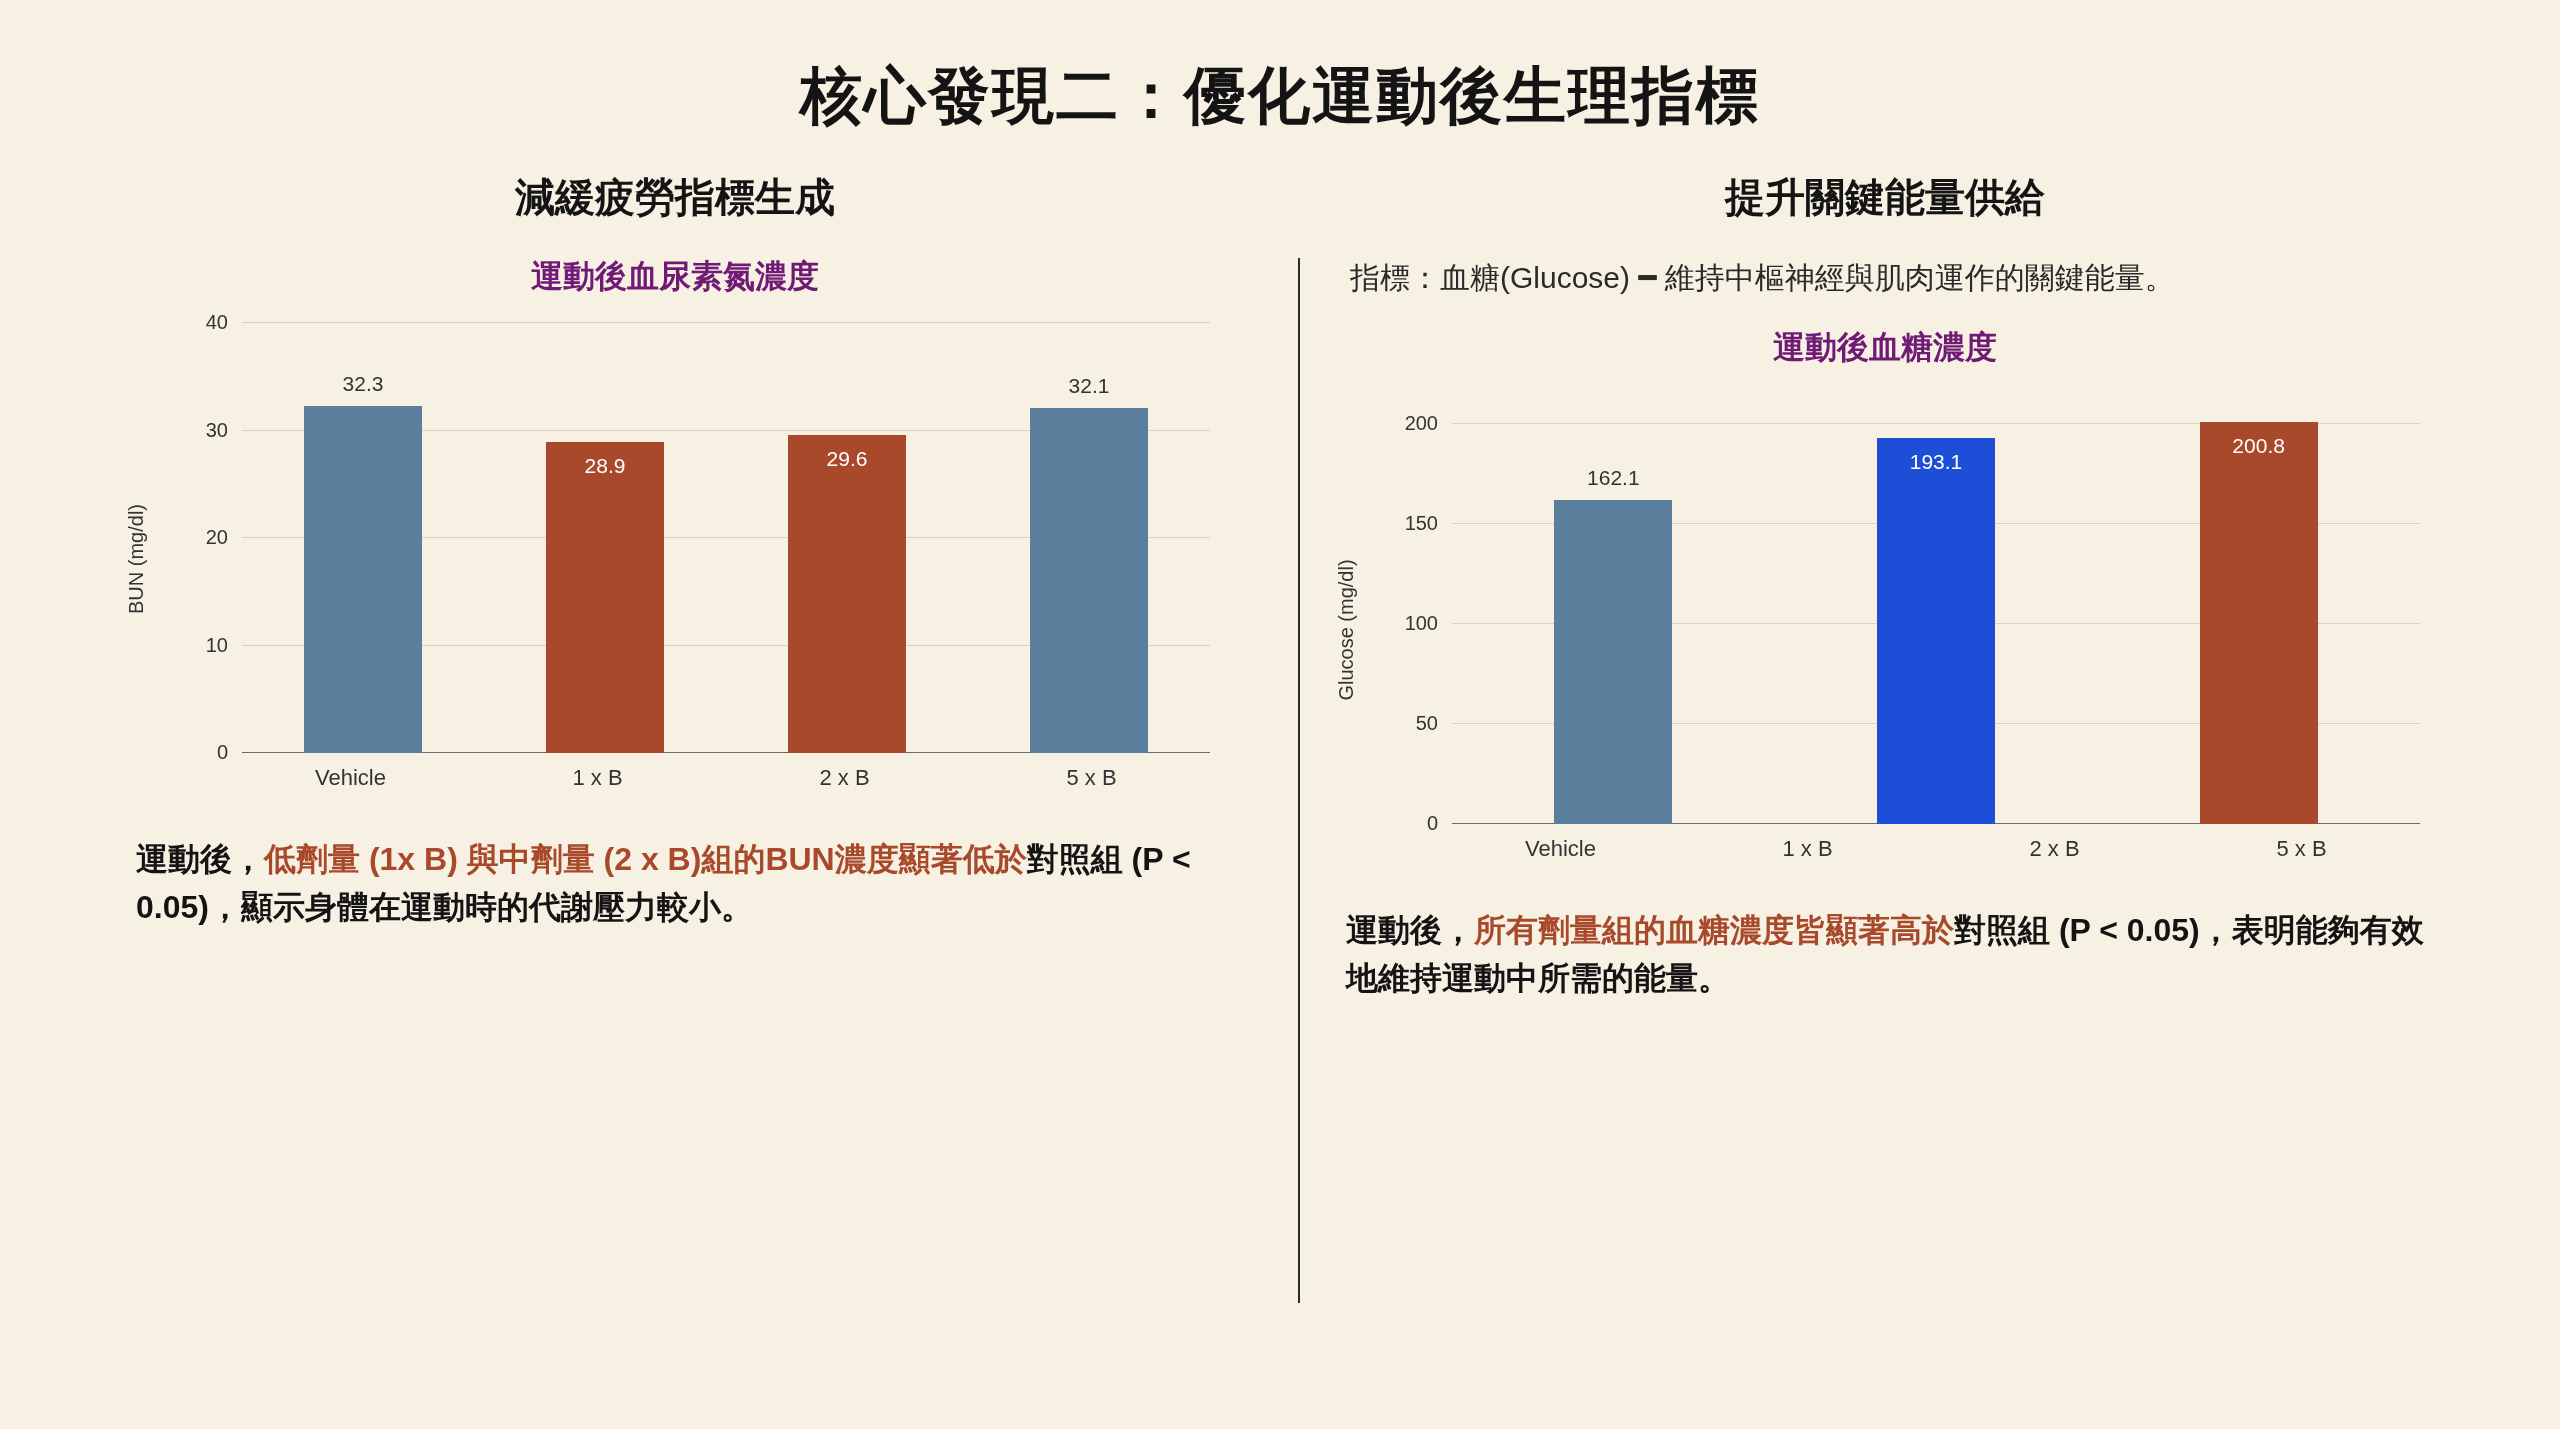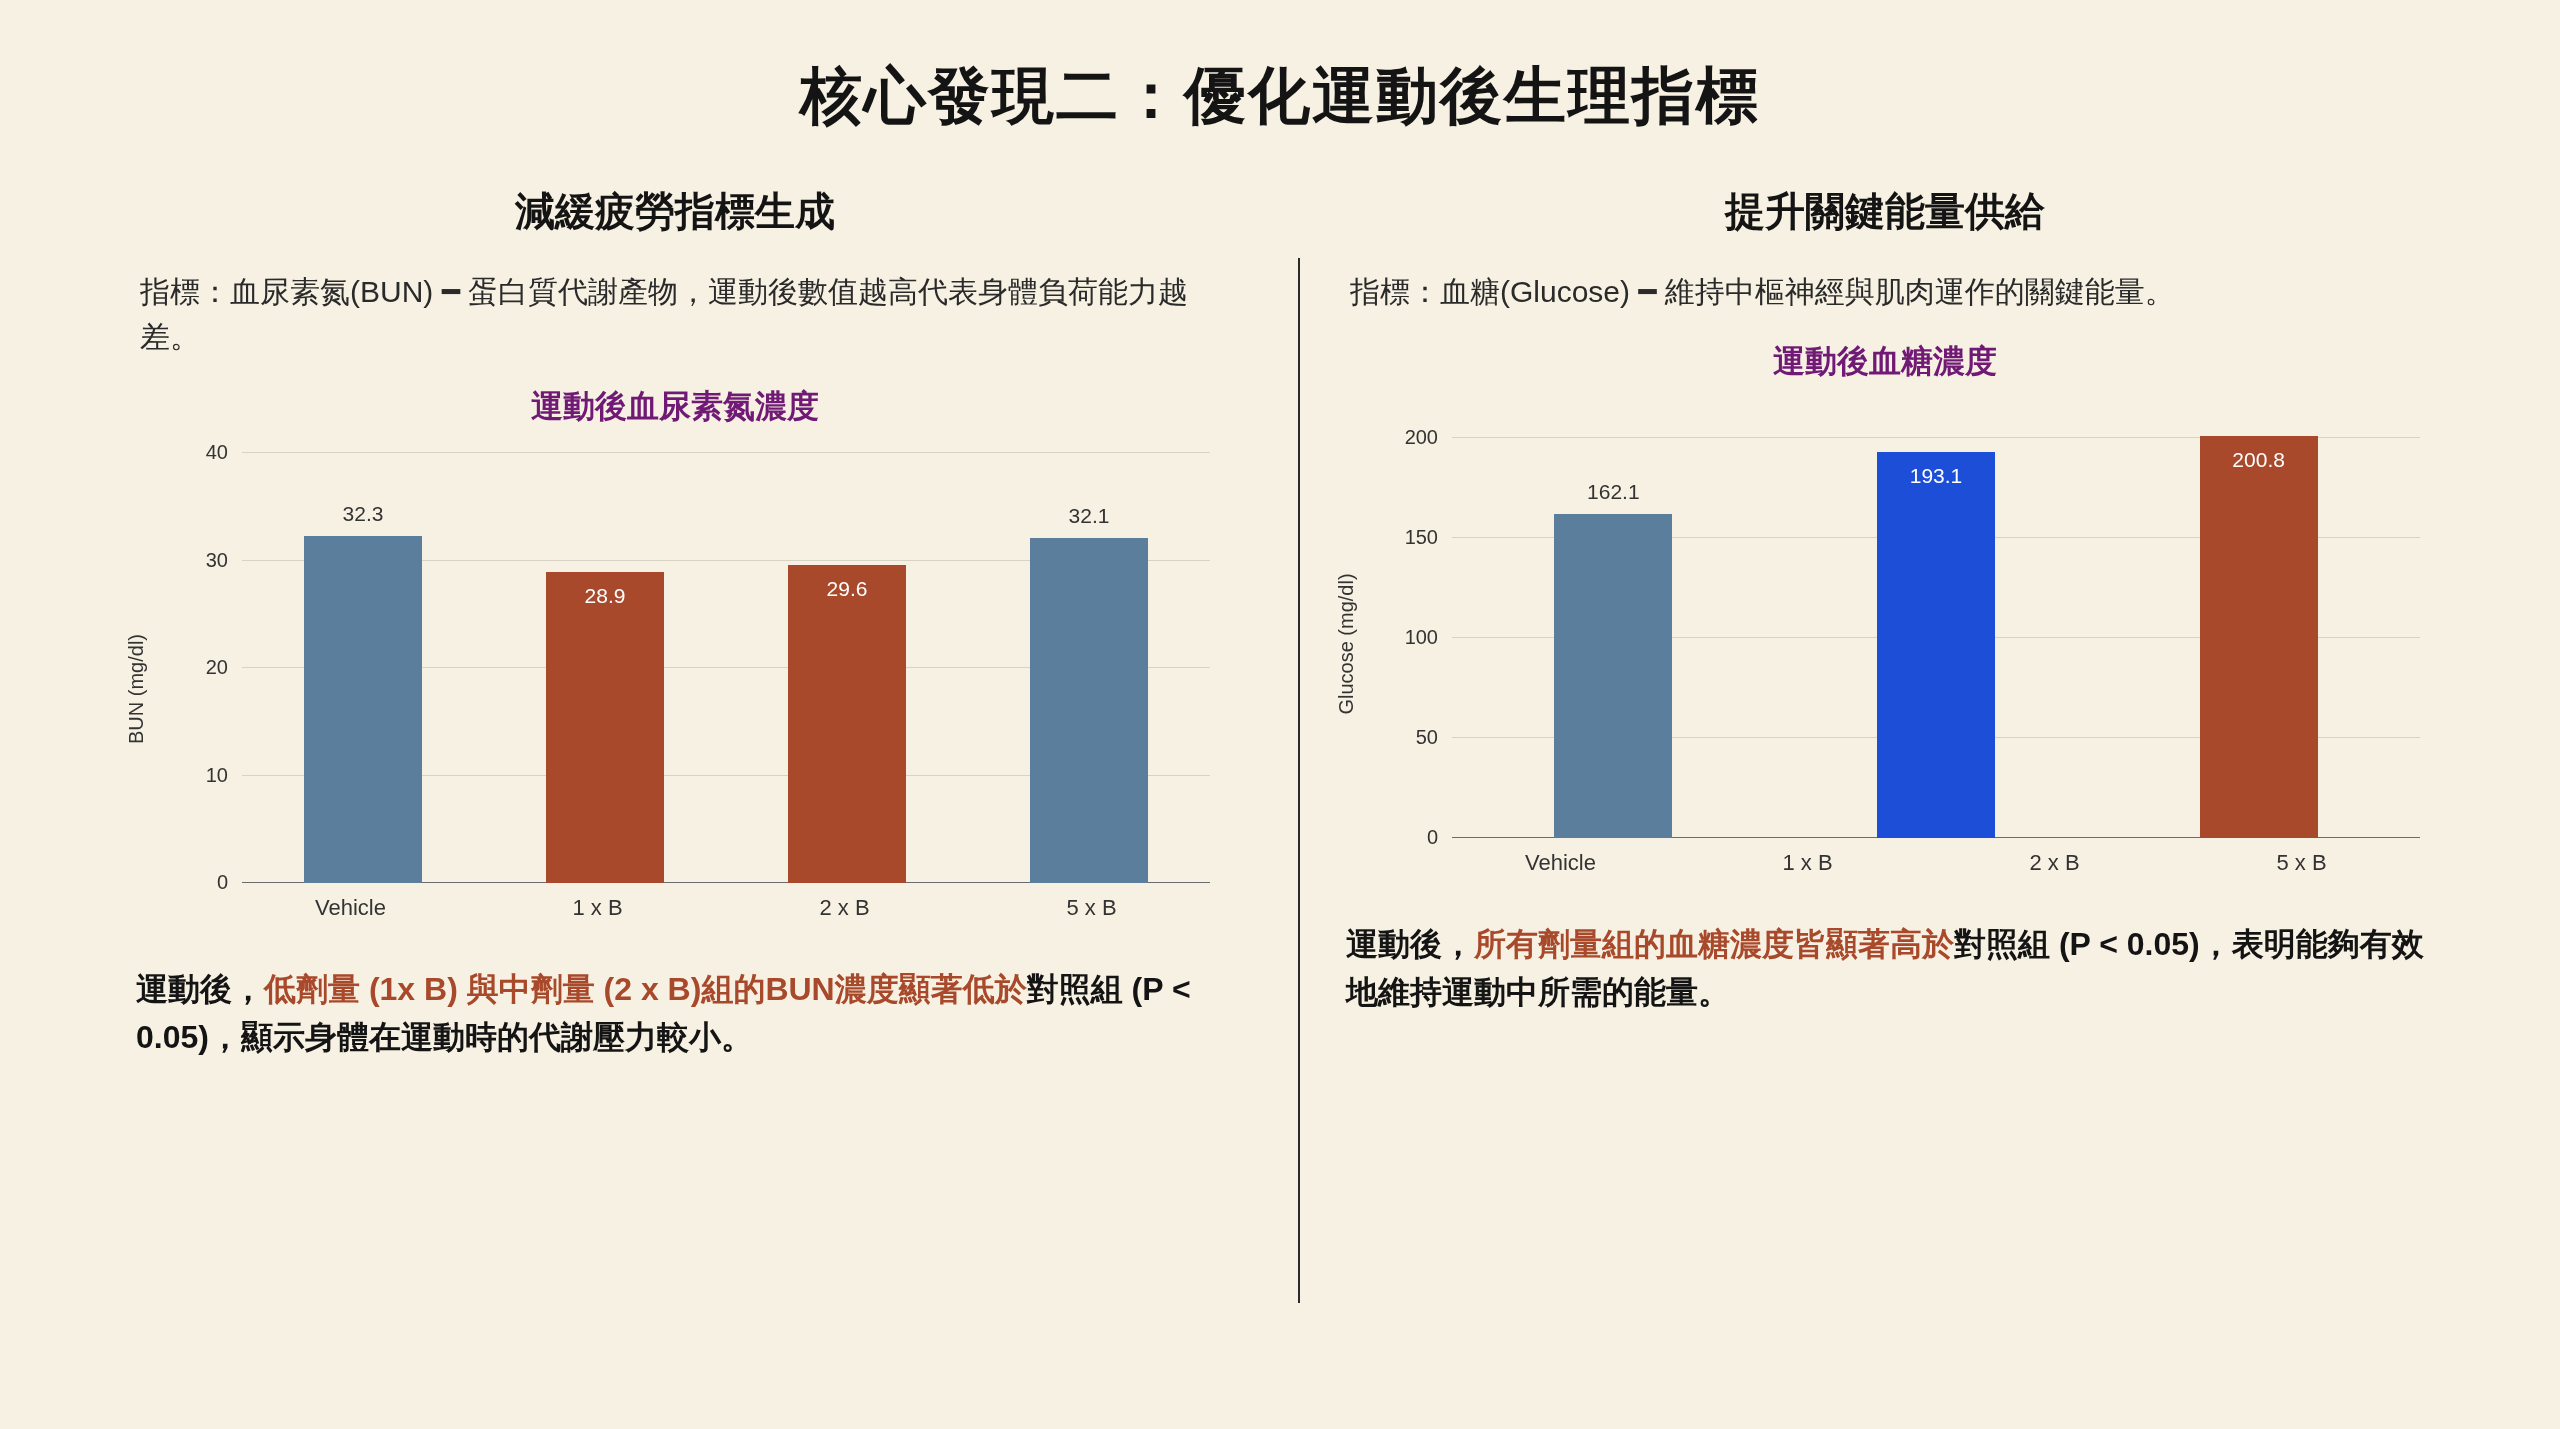--- a/index.html
+++ b/index.html
@@ -24,21 +24,21 @@
     text-align: center;
     font-size: 62px;
     font-weight: bold;
     letter-spacing: 2px;
     padding-top: 54px;
     color: #141414;
     font-family: "DejaVu Serif", "Liberation Serif", serif;
   }
   .columns {
     display: flex;
-    margin-top: 46px;
+    margin-top: 32px;
     padding: 0 70px;
     box-sizing: border-box;
     position: relative;
   }
   .divider {
     position: absolute;
     left: 1298px;
     top: 258px;
     width: 2px;
     height: 1045px;
@@ -186,21 +186,20 @@
 <div class="slide">
 
   <div class="slide-title">核心發現二：優化運動後生理指標</div>
 
   <div class="divider"></div>
 
   <div class="columns">
 
     <div class="col">
       <div class="col-title">減緩疲勞指標生成</div>
-      <div class="col-desc">指標：血尿素氮(BUN) ━ 蛋白質代謝產物，運動後數值越高代表身體負荷能力越差。</div>
 
       <div class="chart-title">運動後血尿素氮濃度</div>
 
       <div class="chart-wrap">
         <div class="yaxis-label">BUN (mg/dl)</div>
 
         <div class="plot">
 
           <div class="gridline" style="bottom:100%">
             <span class="ytick">40</span>

